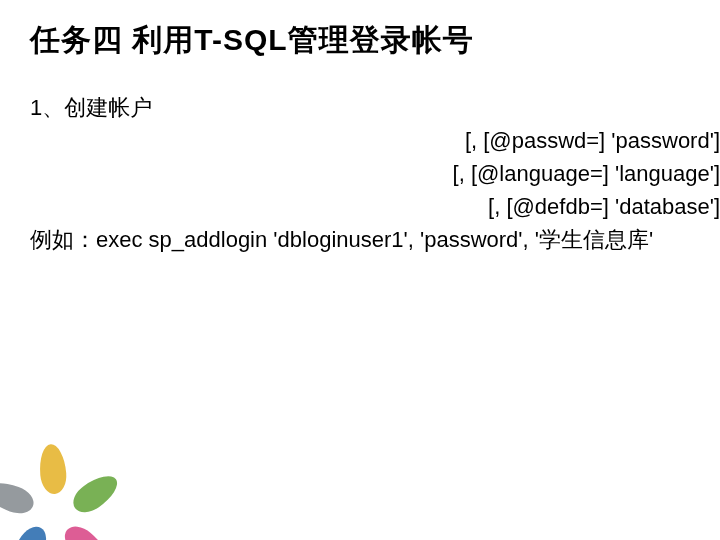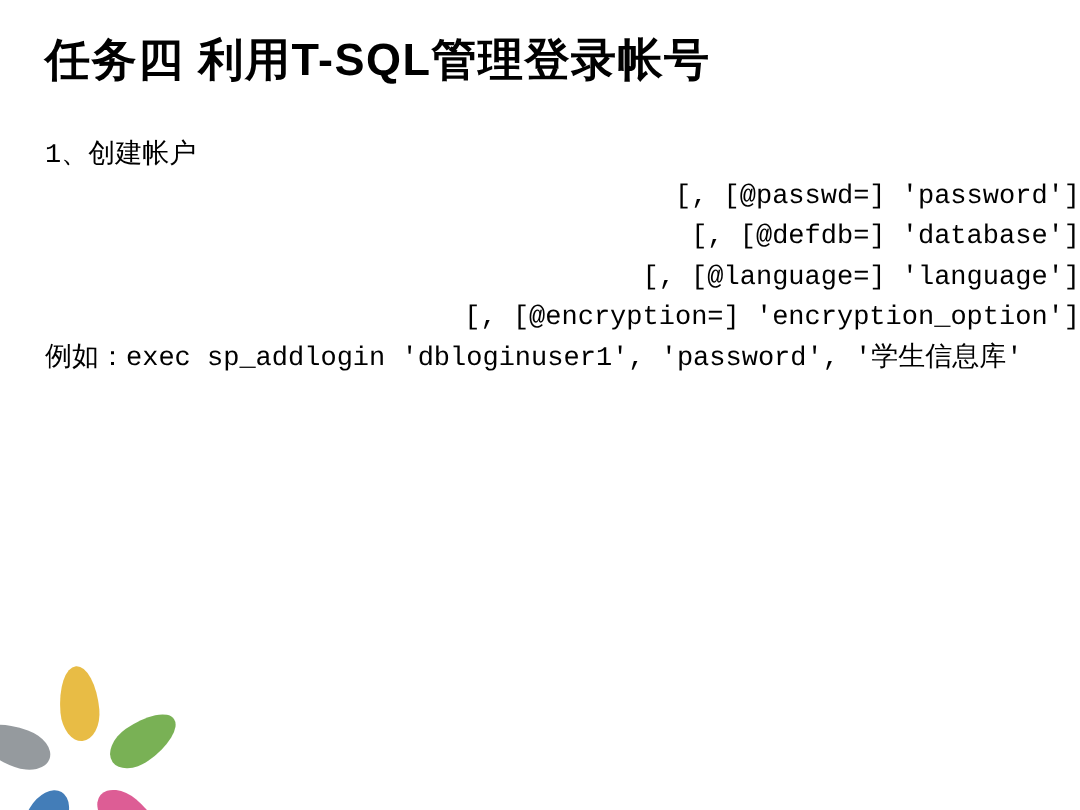--- a/index.html
+++ b/index.html
@@ -19,22 +19,22 @@
     padding: 20px 0 0 30px;
   }
   .title {
     font-family: "SimHei", "Heiti SC", "Microsoft YaHei", sans-serif;
     font-weight: bold;
     font-size: 30px;
     margin-bottom: 30px;
     letter-spacing: 1px;
   }
   .body {
-    font-family: Liberation Mono, monospace;
-    font-size: 18px;
+    font-family: Liberation Sans, sans-serif;
+    font-size: 22px;
     line-height: 1.5;
   }
   .body .line { white-space: nowrap; }
   .body .indent { padding-left: 170px; text-align: right; }
   .logo {
     position: absolute;
     left: 10px;
     bottom: 10px;
     width: 90px;
     height: 90px;
@@ -51,23 +51,22 @@
 </head>
 <body>
 
 <div class="slide">
 
   <div class="title">任务四 利用T-SQL管理登录帐号</div>
 
   <div class="body">
     <div class="line">1、创建帐户</div>
     <div class="line indent">[, [@passwd=]  'password']</div>
+    <div class="line indent">[, [@language=]  'language']</div>
     <div class="line indent">[, [@defdb=]  'database']</div>
-    <div class="line indent">[, [@language=]  'language']</div>
-    <div class="line indent">[, [@encryption=]  'encryption_option']</div>
     <div class="line">例如：exec sp_addlogin 'dbloginuser1',  'password', '学生信息库'</div>
   </div>
 
   <div class="logo">
     <div class="petal" style="left: 32px; top: 4px; transform: rotate(-5deg); background: rgb(230, 181, 49);"></div>
     <div class="petal" style="left: 52px; top: 18px; transform: rotate(55deg); background: rgb(106, 168, 67);"></div>
     <div class="petal" style="left: 44px; top: 40px; transform: rotate(130deg); background: rgb(217, 75, 138);"></div>
     <div class="petal" style="left: 18px; top: 38px; transform: rotate(210deg); background: rgb(47, 111, 176);"></div>
     <div class="petal" style="left: 10px; top: 16px; transform: rotate(290deg); background: rgb(138, 143, 148);"></div>
   </div>

